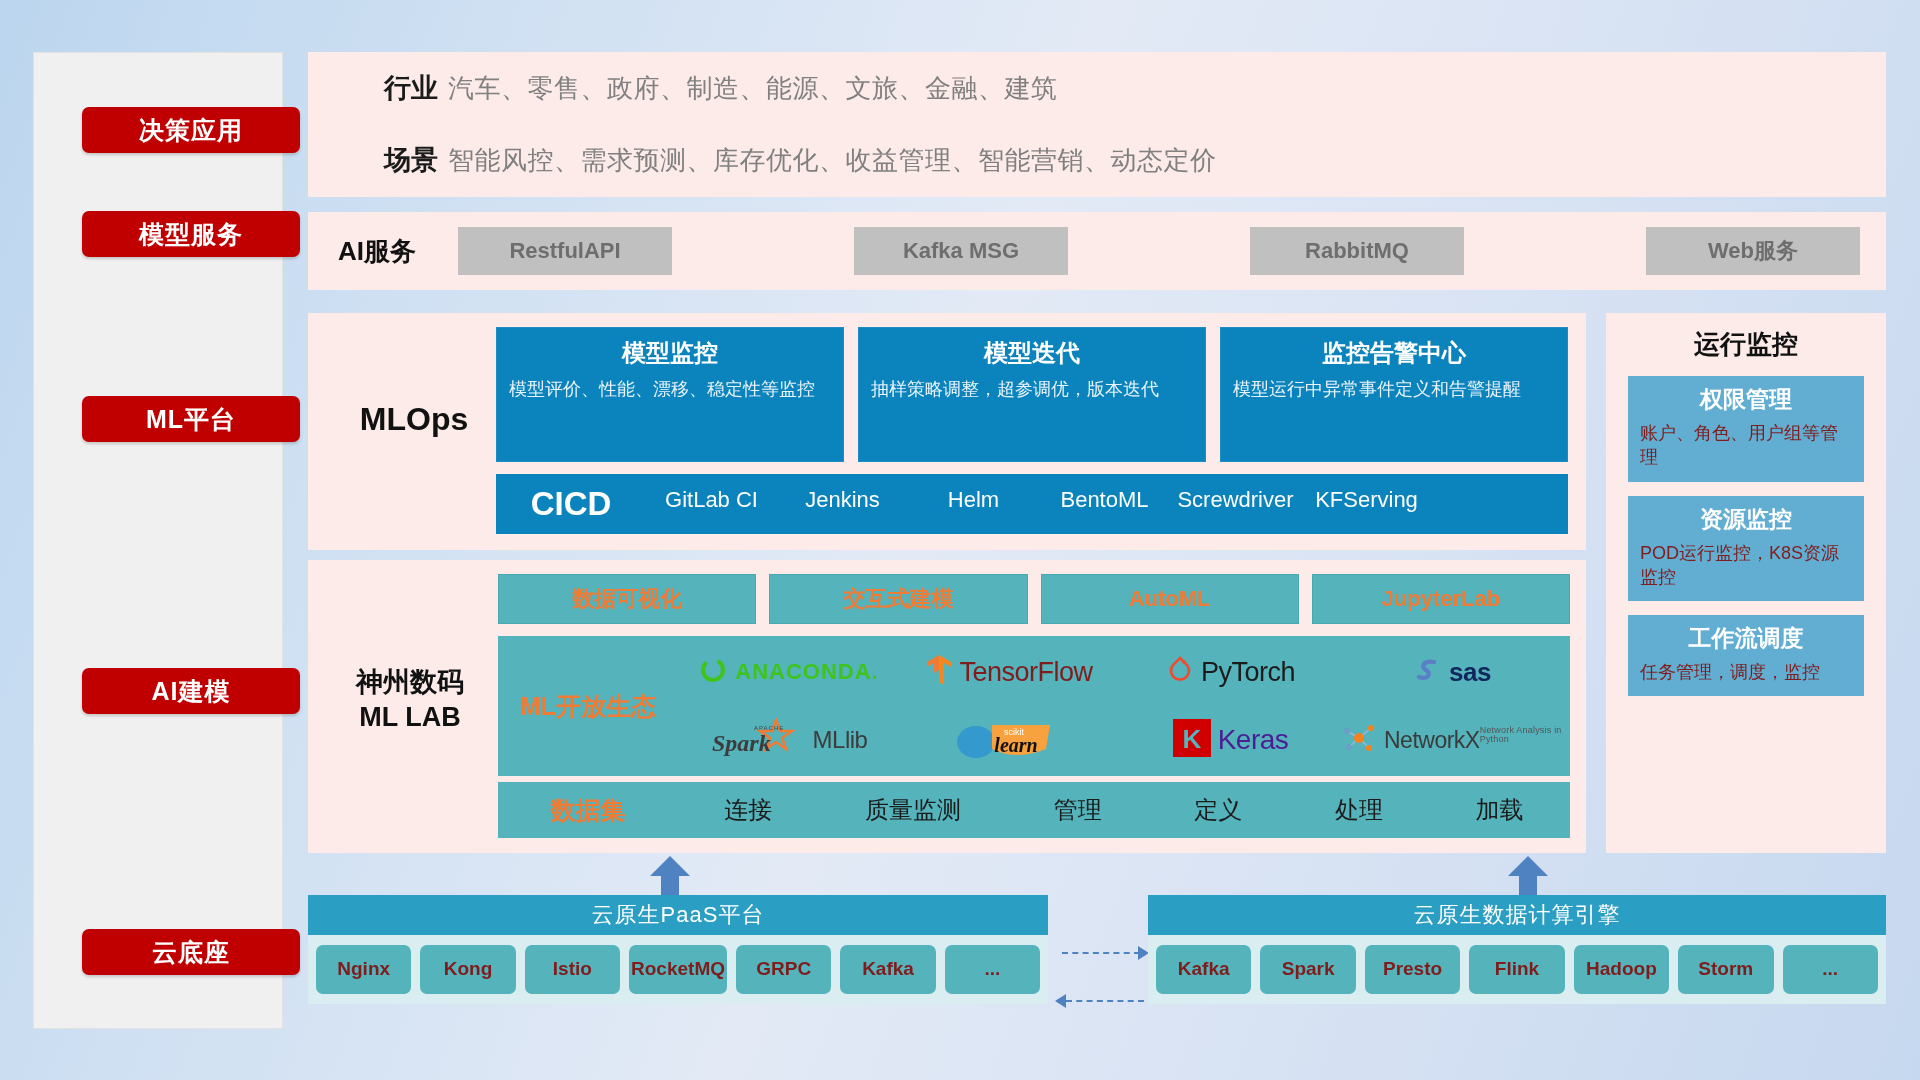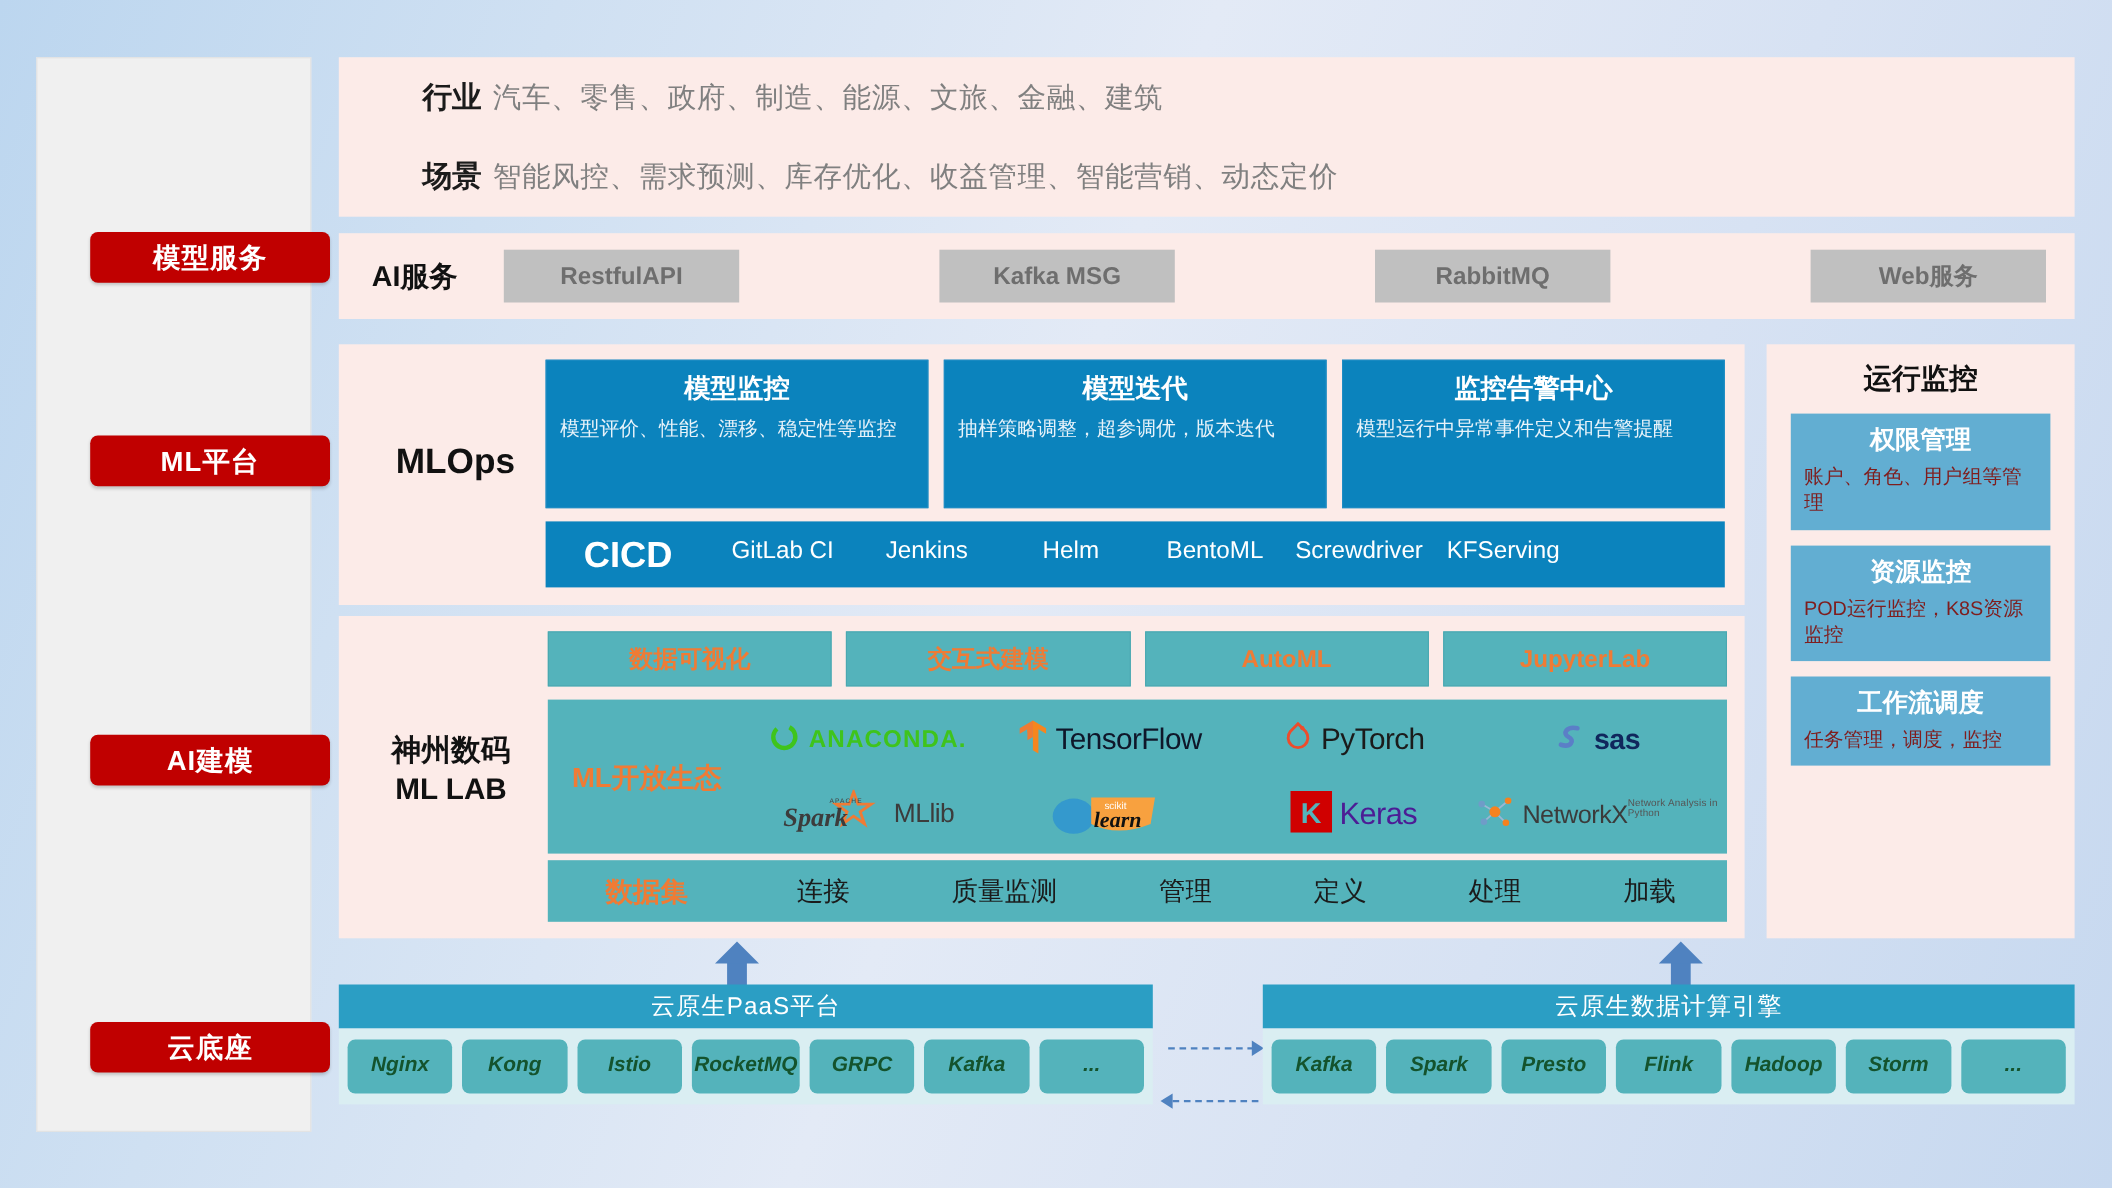--- a/index.html
+++ b/index.html
@@ -117,23 +117,23 @@
   .cloudcol{position:absolute;}
   #cloud-left{left:308px;top:895px;width:740px;}
   #cloud-right{left:1148px;top:895px;width:738px;}
   .cloud-head{
     height:40px;background:#2b9ec4;color:#fff;
     display:flex;align-items:center;justify-content:center;
     font-size:22px;letter-spacing:1px;
   }
   .cloud-body{background:#daeef2;padding:10px 8px;display:flex;gap:9px;}
   .chip{
-    flex:1;height:49px;background:#54b3bb;border-radius:7px;color:#14532d;
+    flex:1;height:49px;background:#54b3bb;border-radius:7px;color:#7f1d1d;
     display:flex;align-items:center;justify-content:center;text-align:center;
-    font-size:19px;font-weight:bold;line-height:1.1;padding:0 2px;box-sizing:border-box;font-style:italic;
+    font-size:19px;font-weight:bold;line-height:1.1;padding:0 2px;box-sizing:border-box;
   }
   .arrow-up{
     position:absolute;width:40px;height:46px;
   }
   .arrow-up::before{
     content:"";position:absolute;left:11px;top:16px;width:18px;height:30px;background:#4f82c0;
   }
   .arrow-up::after{
     content:"";position:absolute;left:0;top:0;width:0;height:0;
     border-left:20px solid transparent;border-right:20px solid transparent;border-bottom:20px solid #4f82c0;
@@ -144,20 +144,21 @@
   .dash-arrow-l{border-top:7px solid transparent;border-bottom:7px solid transparent;border-right:11px solid #4f82c0;}
 
   .nx-sub{font-size:9px;color:#555;letter-spacing:.2px;margin-top:-3px;}
 </style>
 </head>
 <body>
 
 <div class="stage">
 
   <div class="rail">
+    <div class="rail-chip" style="top:54px">决策应用</div>
     <div class="rail-chip" style="top:158px">模型服务</div>
     <div class="rail-chip" style="top:343px">ML平台</div>
     <div class="rail-chip" style="top:615px">AI建模</div>
     <div class="rail-chip" style="top:876px">云底座</div>
   </div>
 
   <div class="band" id="band-top">
     <div class="trow">
       <div class="trow-key">行业</div>
       <div class="trow-val">汽车、零售、政府、制造、能源、文旅、金融、建筑</div>
@@ -233,21 +234,21 @@
           <span class="txt" style="color:#3fc41c;font-weight:bold;letter-spacing:1px;font-size:22px;">ANACONDA.</span>
         </div>
 
         <div class="logo">
           <span>
             <svg width="26" height="32" viewBox="0 0 26 32">
               <polygon points="13,1 25,8 25,13 18,9 18,31 13,28 13,9 8,12 8,7" fill="#f6861f"></polygon>
               <polygon points="13,1 1,8 1,13 8,9 8,19 13,16" fill="#ef7b35"></polygon>
             </svg>
           </span>
-          <span class="txt" style="color:#0f172a;">TensorFlow</span>
+          <span class="txt" style="color:#7f1d1d;">TensorFlow</span>
         </div>
 
         <div class="logo">
           <span>
             <svg width="28" height="30" viewBox="0 0 28 30">
               <path d="M14 3 L21 10 A9 9 0 1 1 7 10 Z" fill="none" stroke="#ee4c2c" stroke-width="2.6"></path>
               <circle cx="18" cy="7" r="1.9" fill="#ee4c2c"></circle>
             </svg>
           </span>
           <span class="txt" style="color:#1b1b1b;">PyTorch</span>

